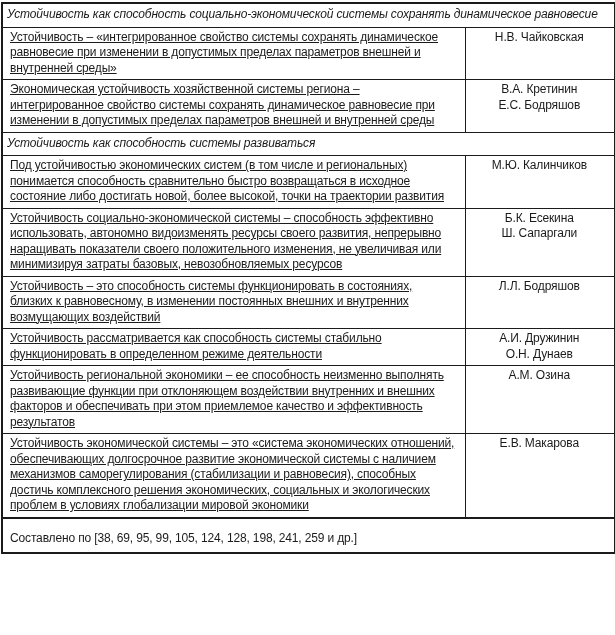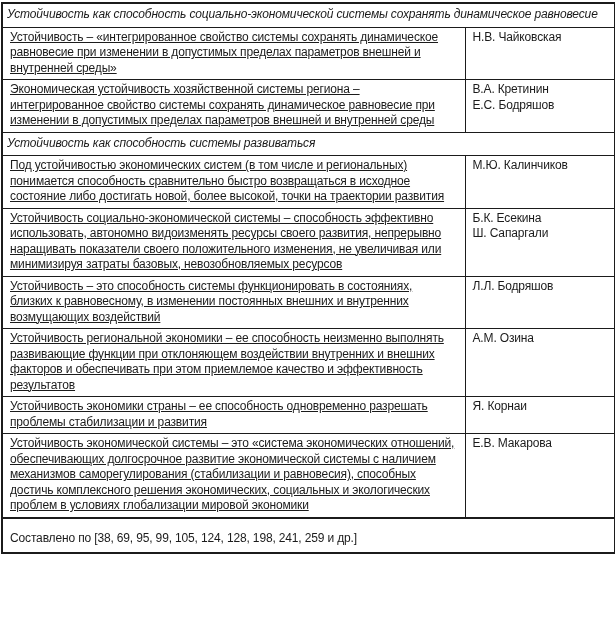--- a/index.html
+++ b/index.html
@@ -28,21 +28,21 @@
     line-height: 15.5px;
     letter-spacing: -0.15px;
     padding: 2px 8px 3px 7px;
   }
   td.section {
     text-align: left;
     font-style: italic;
     padding: 3px 4px 4px 4px;
   }
   td.def { padding-right: 10px; text-decoration: underline; }
-  td.auth { white-space: pre-line; }
+  td.auth { white-space: pre-line; text-align: center; }
   tr.footer-row td {
     border-top: 2px solid #1b1b1b;
     padding: 12px 8px 6px 7px;
     white-space: nowrap;
   }
 </style>
 </head>
 <body>
 
 <div class="page">
@@ -74,26 +74,27 @@
         <tr>
           <td class="def">Устойчивость социально-экономической системы – способность эффективно использовать, автономно видоизменять ресурсы своего развития, непрерывно наращивать показатели своего положительного изменения, не увеличивая или минимизируя затраты базовых, невозобновляемых ресурсов</td>
           <td class="auth">Б.К. Есекина
 Ш. Сапаргали</td>
         </tr>
         <tr>
           <td class="def">Устойчивость – это способность системы функционировать в состояниях, близких к равновесному, в изменении постоянных внешних и внутренних возмущающих воздействий</td>
           <td class="auth">Л.Л. Бодряшов</td>
         </tr>
         <tr>
+          <td class="def">Устойчивость рассматривается как способность системы стабильно функционировать в определенном режиме деятельности</td>
+          <td class="auth">А.И. Дружинин
+О.Н. Дунаев</td>
+        </tr>
+        <tr>
           <td class="def">Устойчивость региональной экономики – ее способность неизменно выполнять развивающие функции при отклоняющем воздействии внутренних и внешних факторов и обеспечивать при этом приемлемое качество и эффективность результатов</td>
           <td class="auth">А.М. Озина</td>
-        </tr>
-        <tr>
-          <td class="def">Устойчивость экономики страны – ее способность одновременно разрешать проблемы стабилизации и развития</td>
-          <td class="auth">Я. Корнаи</td>
         </tr>
         <tr>
           <td class="def">Устойчивость экономической системы – это «система экономических отношений, обеспечивающих долгосрочное развитие экономической системы с наличием механизмов саморегулирования (стабилизации и равновесия), способных достичь комплексного решения экономических, социальных и экологических проблем в условиях глобализации мировой экономики</td>
           <td class="auth">Е.В. Макарова</td>
         </tr>
         <tr class="footer-row">
           <td colspan="2" class="footer">Составлено по [38, 69, 95, 99, 105, 124, 128, 198, 241, 259 и др.]</td>
         </tr>
       </tbody>
   </table>

